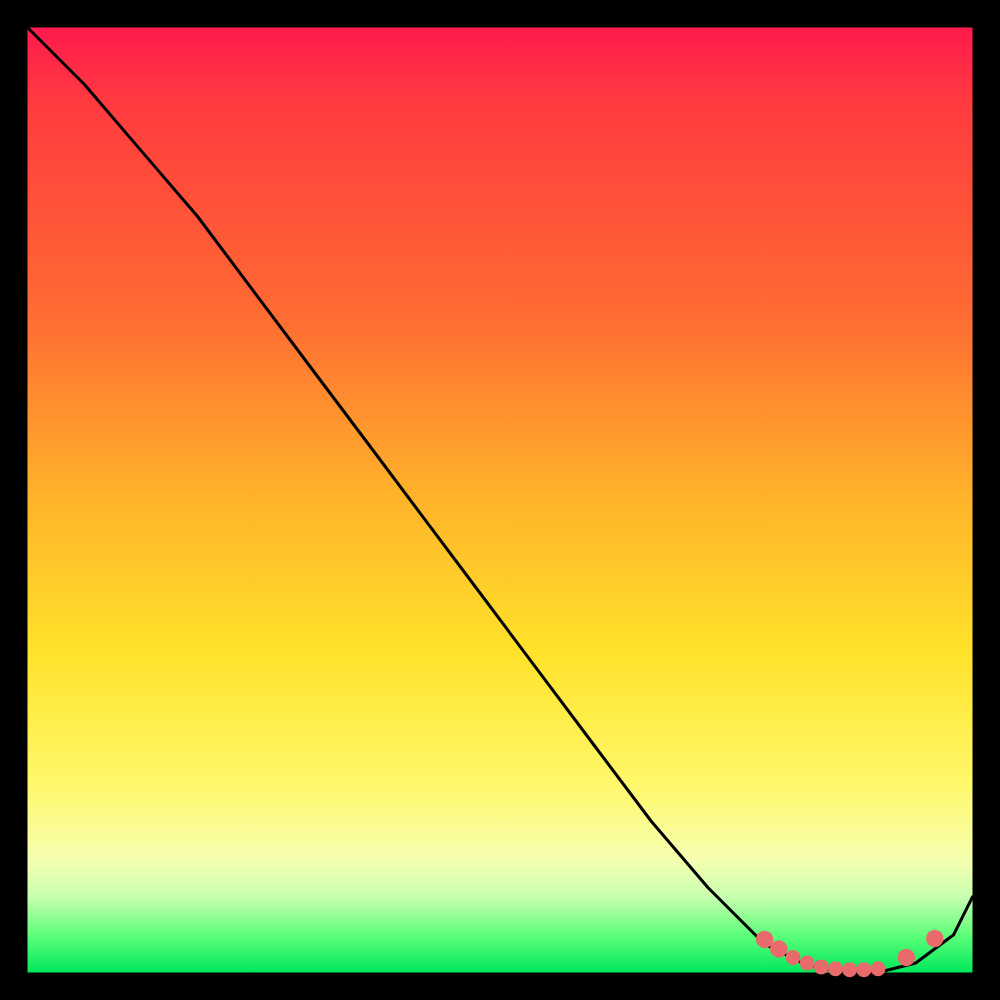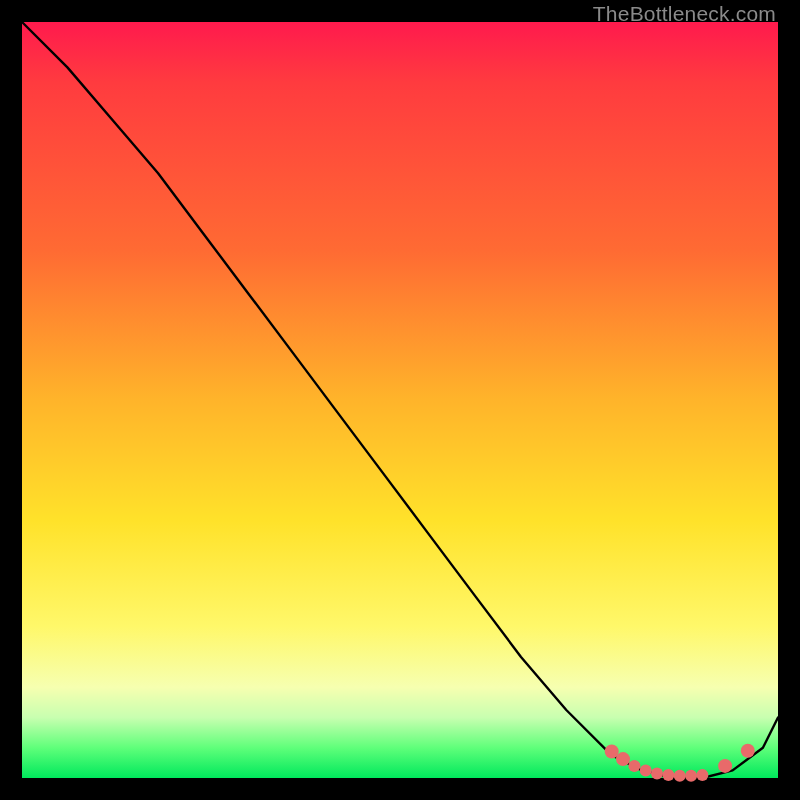--- a/index.html
+++ b/index.html
@@ -72,14 +72,13 @@
           <circle cx="635.0" cy="751.5" r="6" fill="#e86a6a"></circle>
           <circle cx="646.4" cy="753.0" r="6" fill="#e86a6a"></circle>
           <circle cx="657.7" cy="753.7" r="6" fill="#e86a6a"></circle>
           <circle cx="669.1" cy="753.7" r="6" fill="#e86a6a"></circle>
           <circle cx="680.4" cy="753.0" r="6" fill="#e86a6a"></circle>
           <circle cx="703.1" cy="743.9" r="7" fill="#e86a6a"></circle>
           <circle cx="725.8" cy="728.8" r="7" fill="#e86a6a"></circle>
         </g>
     </svg>
   </div>
-  <div class="watermark">TheBottleneck.com</div>
 </div>
 
 </body></html>

